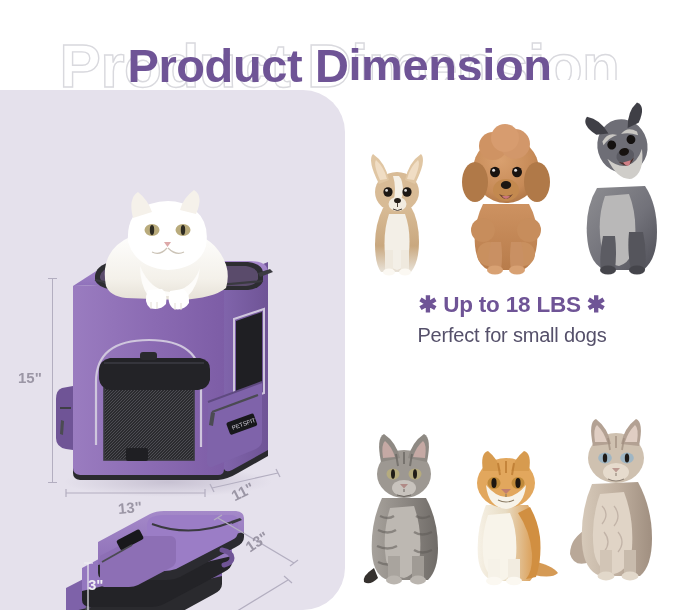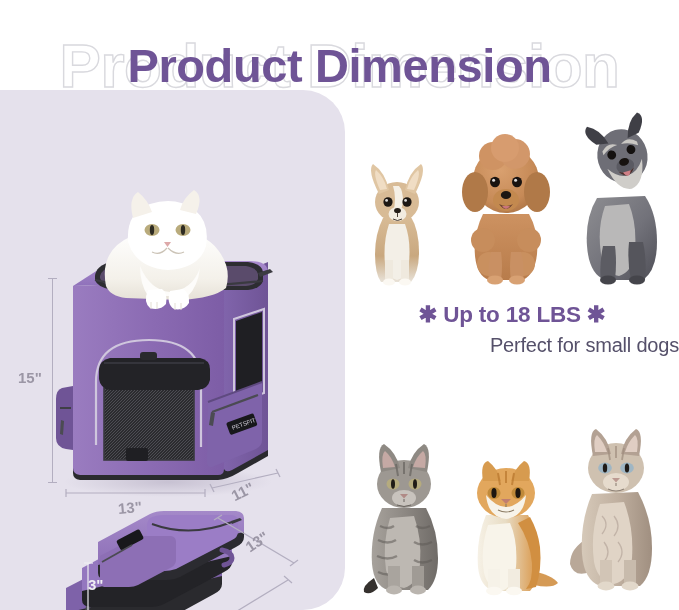--- a/index.html
+++ b/index.html
@@ -72,41 +72,41 @@
   .m-vert:before{top:0;}
   .m-vert:after{bottom:0;}
 
   svg.lines{position:absolute;left:0;top:0;width:345px;height:520px;overflow:visible;}
 
   
   .product{position:absolute;left:0;top:0;width:345px;height:520px;}
 
   
   .right{
-    position:absolute;left:345px;top:90px;width:334px;height:520px;background:#fff;
+    position:absolute;left:345px;top:80px;width:334px;height:520px;background:#fff;
   }
   .pets-row{position:absolute;left:0;width:334px;display:flex;align-items:flex-end;justify-content:center;}
   .dogs-row{top:12px;height:190px;gap:8px;}
   .cats-row{top:312px;height:195px;gap:2px;}
 
   .claim{
     position:absolute;left:0;top:212px;width:334px;text-align:center;
   }
   .claim-main{
     font-size:22.5px;font-weight:bold;color:#6f5496;
     font-family:"Liberation Sans", sans-serif;
     letter-spacing:-0.2px;line-height:1.15;
   }
   .claim-sub{
     margin-top:6px;
     font-size:20px;color:#55506a;
     font-family:"Liberation Sans", sans-serif;
     line-height:1.18;letter-spacing:-0.2px;
   }
-  .claim-sub span{display:block;text-align:right;}
+  .claim-sub span{display:block;}
 </style>
 </head>
 <body>
 
 <div id="page">
 
   <div class="title-wrap">
     <div class="title-ghost">Product Dimension</div>
     <div class="title-main">Product Dimension</div>
   </div>

